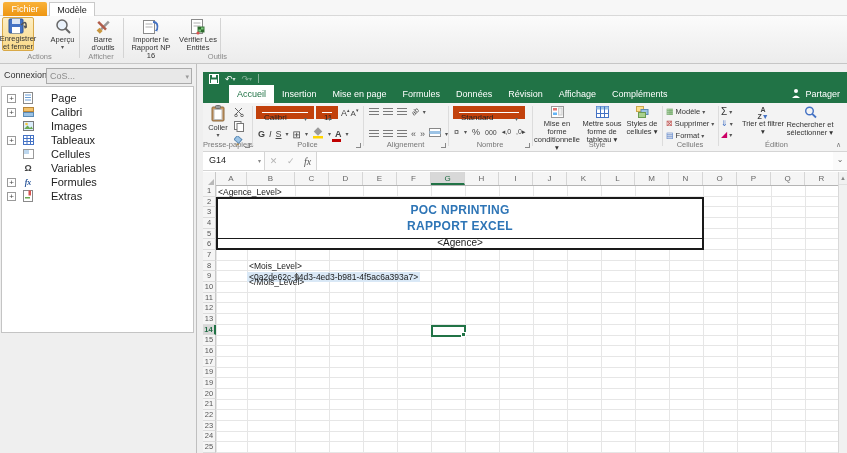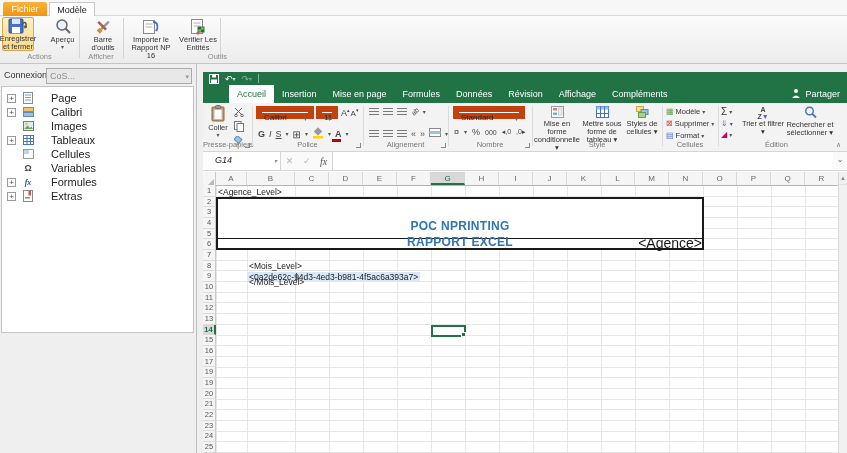--- a/index.html
+++ b/index.html
@@ -72,21 +72,21 @@
   .itI { font-style:italic; }
   .unS { text-decoration:underline; }
   .colorbar { display:inline-block; width:9px; height:3px; margin-left:-9px; transform:translateY(5px); }
   .al { width:10px; height:7px; display:inline-block; background:repeating-linear-gradient(to bottom,#7a7a7a 0 1px,transparent 1px 3px); }
   .stackcol { position:absolute; display:flex; flex-direction:column; gap:2px; }
   .rowbtn { display:flex; align-items:center; gap:2px; font-size:7.5px; white-space:nowrap; color:#333; }
   .collapse { position:absolute; right:6px; bottom:2px; font-size:7px; color:#777; }
 
   
   .xl-formula { position:absolute; left:0; top:80px; width:100%; height:19px; background:#fafafa; border-bottom:1px solid #d5d5d5; display:flex; align-items:stretch; }
-  .namebox { position:relative; width:78px; background:#fff; border-right:1px solid #d5d5d5; font-size:9px; color:#222; padding:3px 0 0 12px;font-style:italic; }
+  .namebox { position:relative; width:62px; background:#fff; border-right:1px solid #d5d5d5; font-size:9px; color:#222; padding:3px 0 0 6px; }
   .namebox .ndd { position:absolute; right:3px; top:5px; font-size:6px; color:#888; }
   .fbtns { width:52px; display:flex; align-items:center; justify-content:space-around; border-right:1px solid #d5d5d5; color:#b5b5b5; font-size:9px; }
   .fx { color:#555; font-family:"Liberation Serif",serif; font-style:italic; font-size:10px; }
   .finput { flex:1; background:#fff; }
   .fchev { width:14px; text-align:center; font-size:8px; color:#666; padding-top:3px; background:#fafafa; }
 
   
   .xl-sheet { position:absolute; left:0; top:100px; right:9px; bottom:0; background:#fff; }
   .sh-heads { position:absolute; left:0; top:0; right:0; height:14px; background:#f5f5f5; border-bottom:1px solid #b4b4b4; }
   .sh-corner { position:absolute; left:0; top:0; width:13px; height:14px; background:#f5f5f5; border-right:1px solid #c9c9c9; }
@@ -98,23 +98,23 @@
       background-image:repeating-linear-gradient(to bottom,#e6e6e6 0 1px,transparent 1px 10.68px); background-position:0 -1px; }
   .vline { position:absolute; top:0; bottom:0; width:1px; background:#e6e6e6; }
   .rowheads { position:absolute; left:0; top:0; width:13px; bottom:0; }
   .rh { height:10.68px; background:#f5f5f5; border-right:1px solid #c9c9c9; border-bottom:1px solid #dcdcdc; font-size:7.5px; color:#555; text-align:center; line-height:10px; }
   .rh.sel { background:#d8d8d8; color:#1f6b43; border-right:2px solid #217346; font-weight:bold; }
 
   .cellt { position:absolute; font-size:8.5px; color:#1a1a1a; white-space:nowrap; line-height:10.7px; }
   .titlebox { position:absolute; left:13px; top:10.7px; width:488px; height:53.6px; background:#fff; border:2px solid #1a1a1a; }
   .tb-top { height:40.4px; border-bottom:1.5px solid #1a1a1a; text-align:center; }
   .tb-top div { font-size:12px; font-weight:bold; color:#2e75b6; letter-spacing:.3px; }
-  .tb-line1 { padding-top:20px; }
+  .tb-line1 { padding-top:4px; }
   .tb-line2 { padding-top:2px; }
-  .tb-bot { height:8px; text-align:right; font-size:14px; color:#1a1a1a; line-height:8px; }
+  .tb-bot { height:8px; text-align:center; font-size:10px; color:#1a1a1a; line-height:8px; }
   .tagbg { background:#d9e8f6; padding:0 2px; }
   .caret { position:absolute; width:1px; height:8px; background:#555; }
   .selbox { position:absolute; left:228px; top:138.9px; width:35px; height:11.7px; border:2px solid #217346; background:transparent; }
   .selbox:after { content:""; position:absolute; right:-2px; bottom:-2px; width:3px; height:3px; background:#217346; border:1px solid #fff; }
 
   .xl-scroll { position:absolute; right:0; top:100px; width:9px; bottom:0; background:#f1f1f1; border-left:1px solid #d9d9d9; }
   .xl-scroll .up { font-size:6px; color:#888; text-align:center; line-height:12px; height:13px; border-bottom:1px solid #e0e0e0; }
 </style>
 </head>
 <body>

